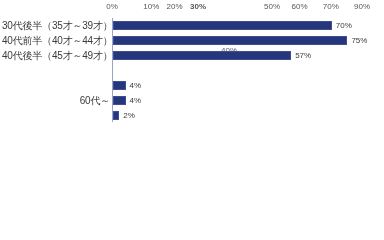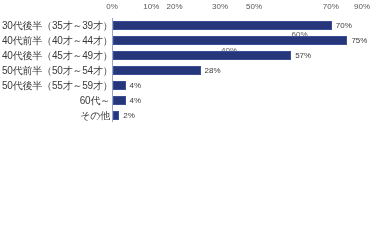--- a/index.html
+++ b/index.html
@@ -89,24 +89,24 @@
 </style>
 </head>
 <body>
 
 <div id="chart-root">
 
   <div id="x-axis">
       <div class="x-tick" style="left: 112px;">0%</div>
       <div class="x-tick" style="left: 143.25px; margin-left: 8px;">10%</div>
       <div class="x-tick" style="left: 174.5px;">20%</div>
-      <div class="x-tick" style="left: 220px;">30%</div>
+      <div class="x-tick" style="left: 198px; font-weight: bold;">30%</div>
       <div class="x-tick" style="left: 229px; margin-top: 44px;">40%</div>
-      <div class="x-tick" style="left: 254px;">50%</div>
-      <div class="x-tick" style="left: 299.5px; margin-top: 28px;">60%</div>
+      <div class="x-tick" style="left: 272px;">50%</div>
+      <div class="x-tick" style="left: 299.5px;">60%</div>
       <div class="x-tick" style="left: 330.75px;">70%</div>
       <div class="x-tick" style="left: 362px;">90%</div>
     </div>
 
   <div id="plot">
     <div id="axis-line"></div>
   <div class="row" style="top: 2px;">
         <div class="cat-label">30代後半（35才～39才）</div>
         <div class="bar" style="width: 218.75px; background: rgb(38, 54, 122); border-color: rgb(60, 78, 150);"></div>
         <div class="val-label" style="left: 335.75px;">70%</div>
@@ -114,35 +114,28 @@
       <div class="row" style="top: 17px;">
         <div class="cat-label">40代前半（40才～44才）</div>
         <div class="bar" style="width: 234.375px; background: rgb(38, 54, 122); border-color: rgb(60, 78, 150);"></div>
         <div class="val-label" style="left: 351.375px;">75%</div>
       </div>
       <div class="row" style="top: 32px;">
         <div class="cat-label">40代後半（45才～49才）</div>
         <div class="bar" style="width: 178.125px; background: rgb(38, 54, 122); border-color: rgb(60, 78, 150);"></div>
         <div class="val-label" style="left: 295.125px;">57%</div>
       </div>
-      <div class="row" style="top: 47px;">
-        <div class="cat-label">50代前半（50才～54才）</div>
-        <div class="bar" style="width: 87.5px; background: rgb(38, 54, 122); border-color: rgb(60, 78, 150);"></div>
-        <div class="val-label" style="left: 204.5px;">28%</div>
-      </div>
       <div class="row" style="top: 62px;">
-        <div class="cat-label">50代後半（55才～59才）</div>
         <div class="bar" style="width: 12.5px; background: rgb(38, 54, 122); border-color: rgb(60, 78, 150);"></div>
         <div class="val-label" style="left: 129.5px;">4%</div>
       </div>
       <div class="row" style="top: 77px;">
         <div class="cat-label">60代～</div>
         <div class="bar" style="width: 12.5px; background: rgb(38, 54, 122); border-color: rgb(60, 78, 150);"></div>
         <div class="val-label" style="left: 129.5px;">4%</div>
       </div>
       <div class="row" style="top: 92px;">
-        <div class="cat-label">その他</div>
         <div class="bar" style="width: 6.25px; background: rgb(38, 54, 122); border-color: rgb(60, 78, 150);"></div>
         <div class="val-label" style="left: 123.25px;">2%</div>
       </div>
     </div>
 
 </div>
 
 </body></html>

